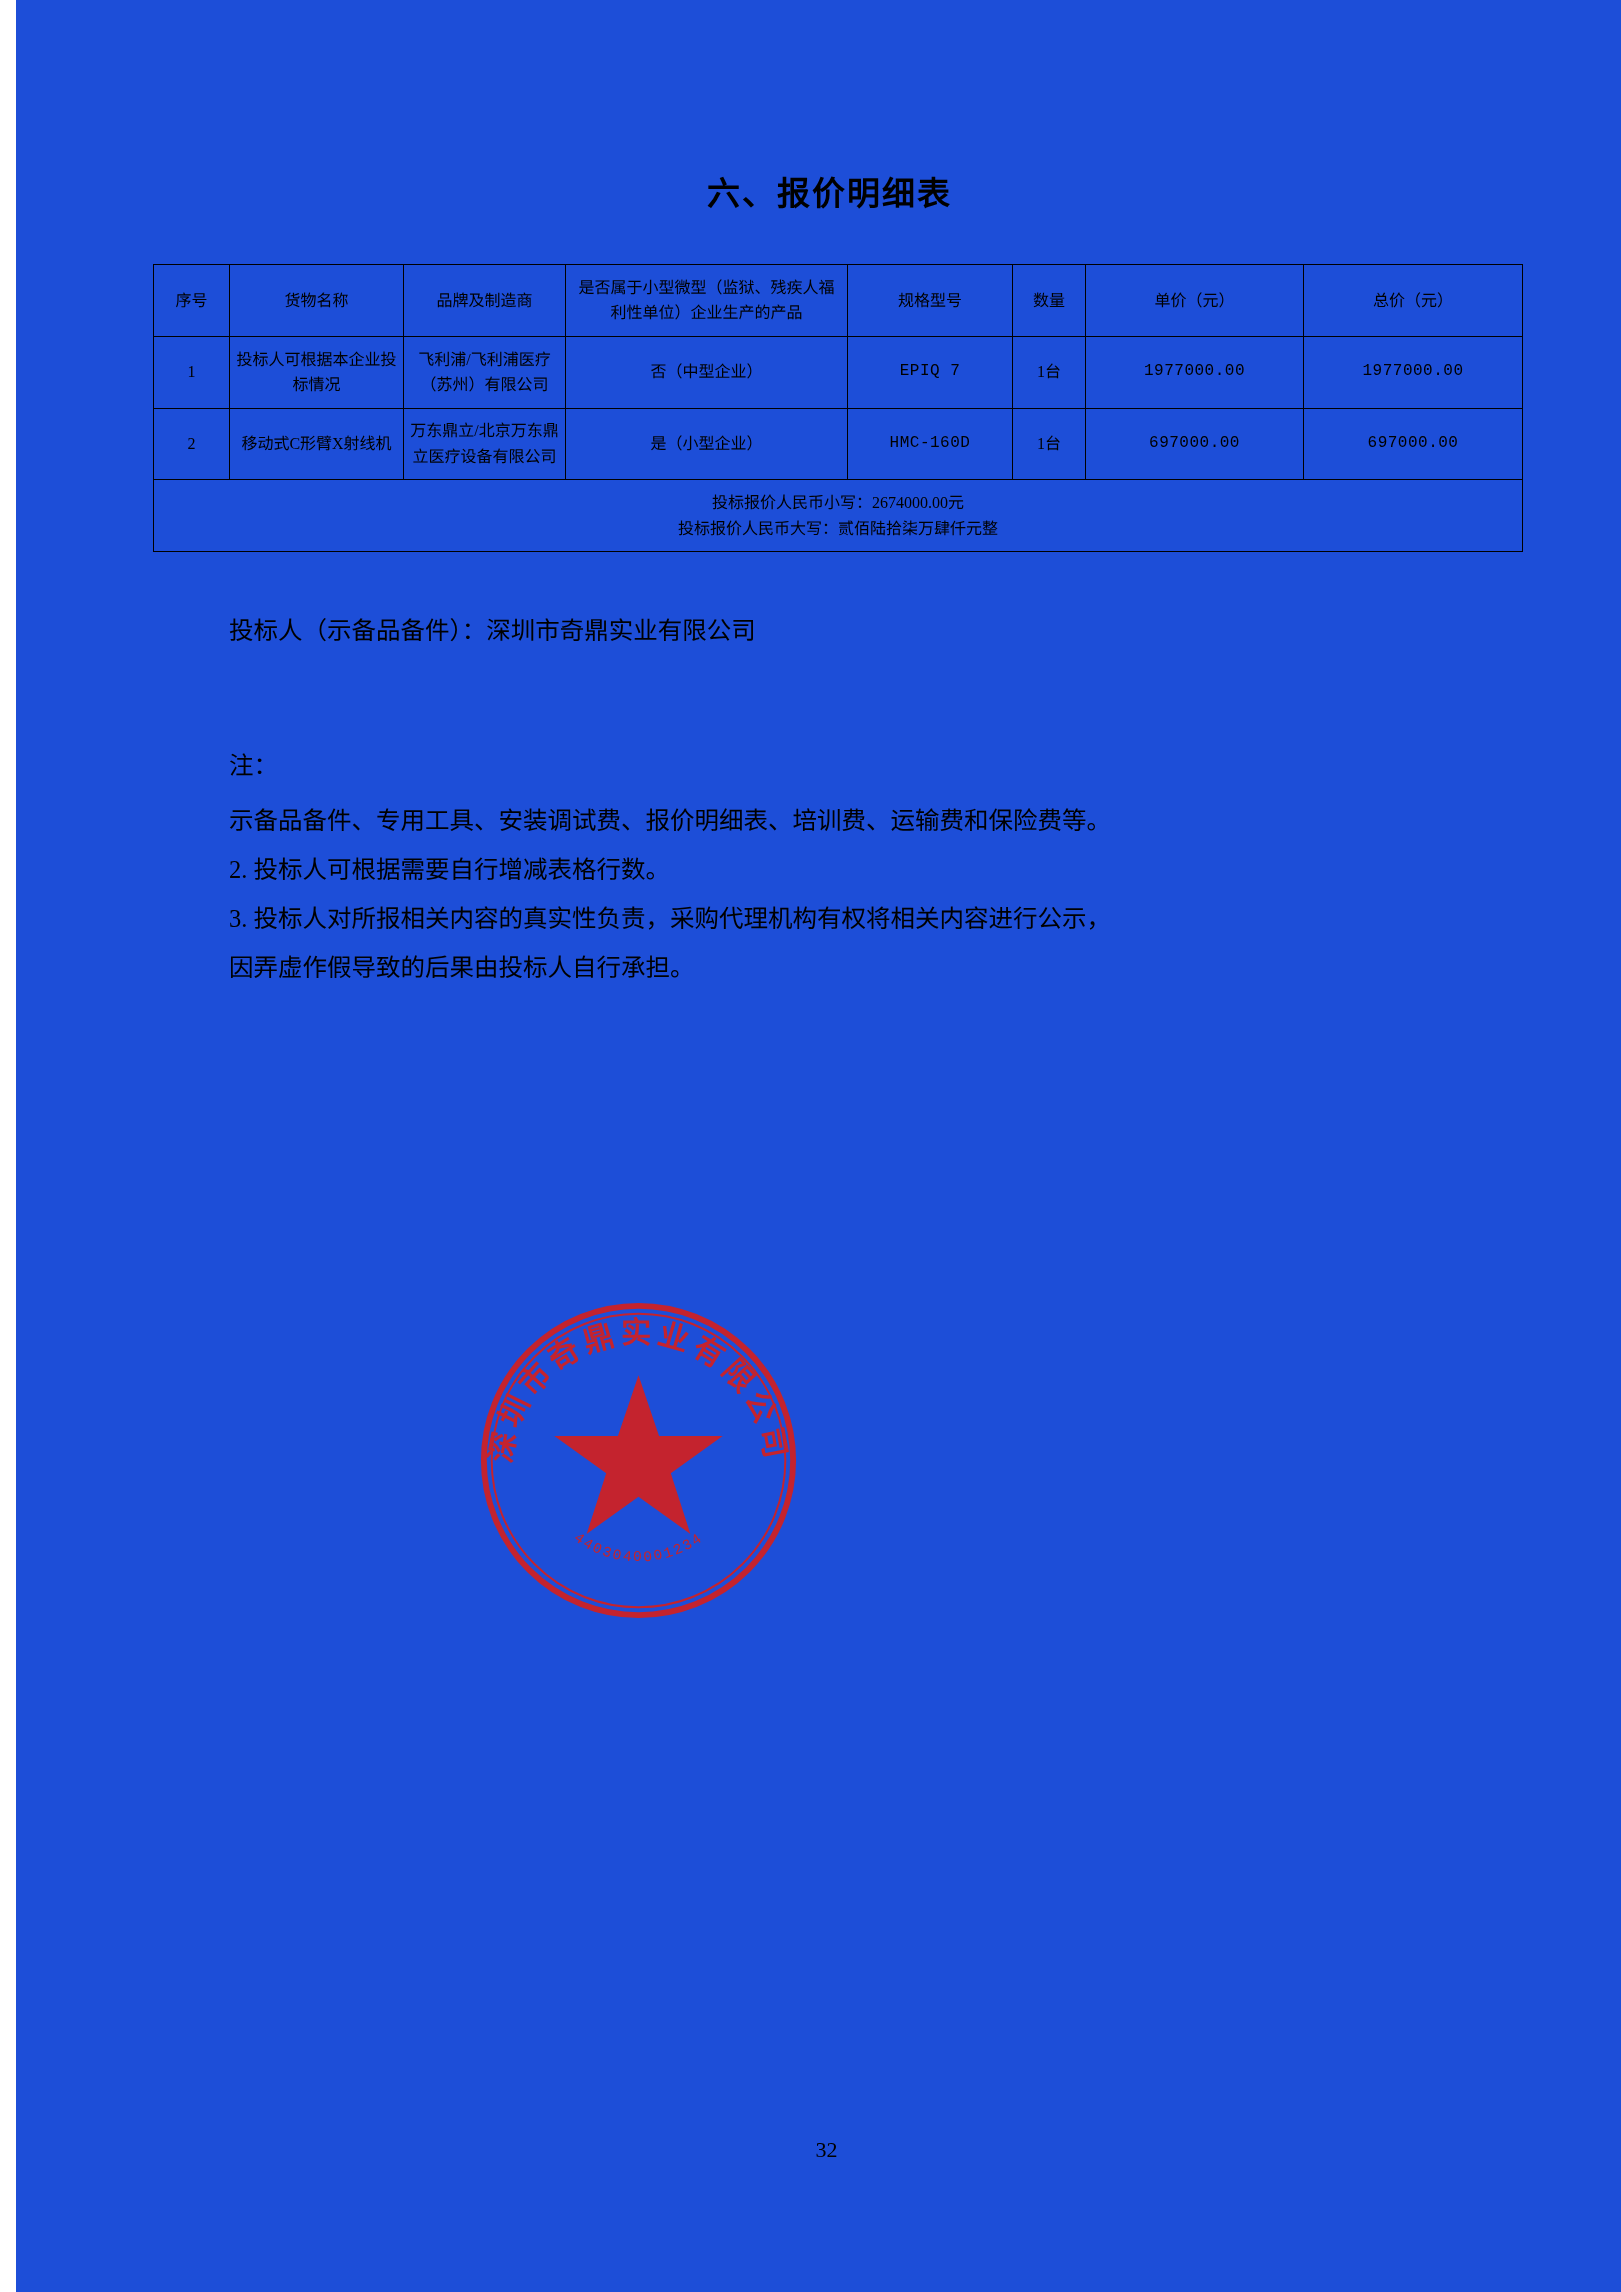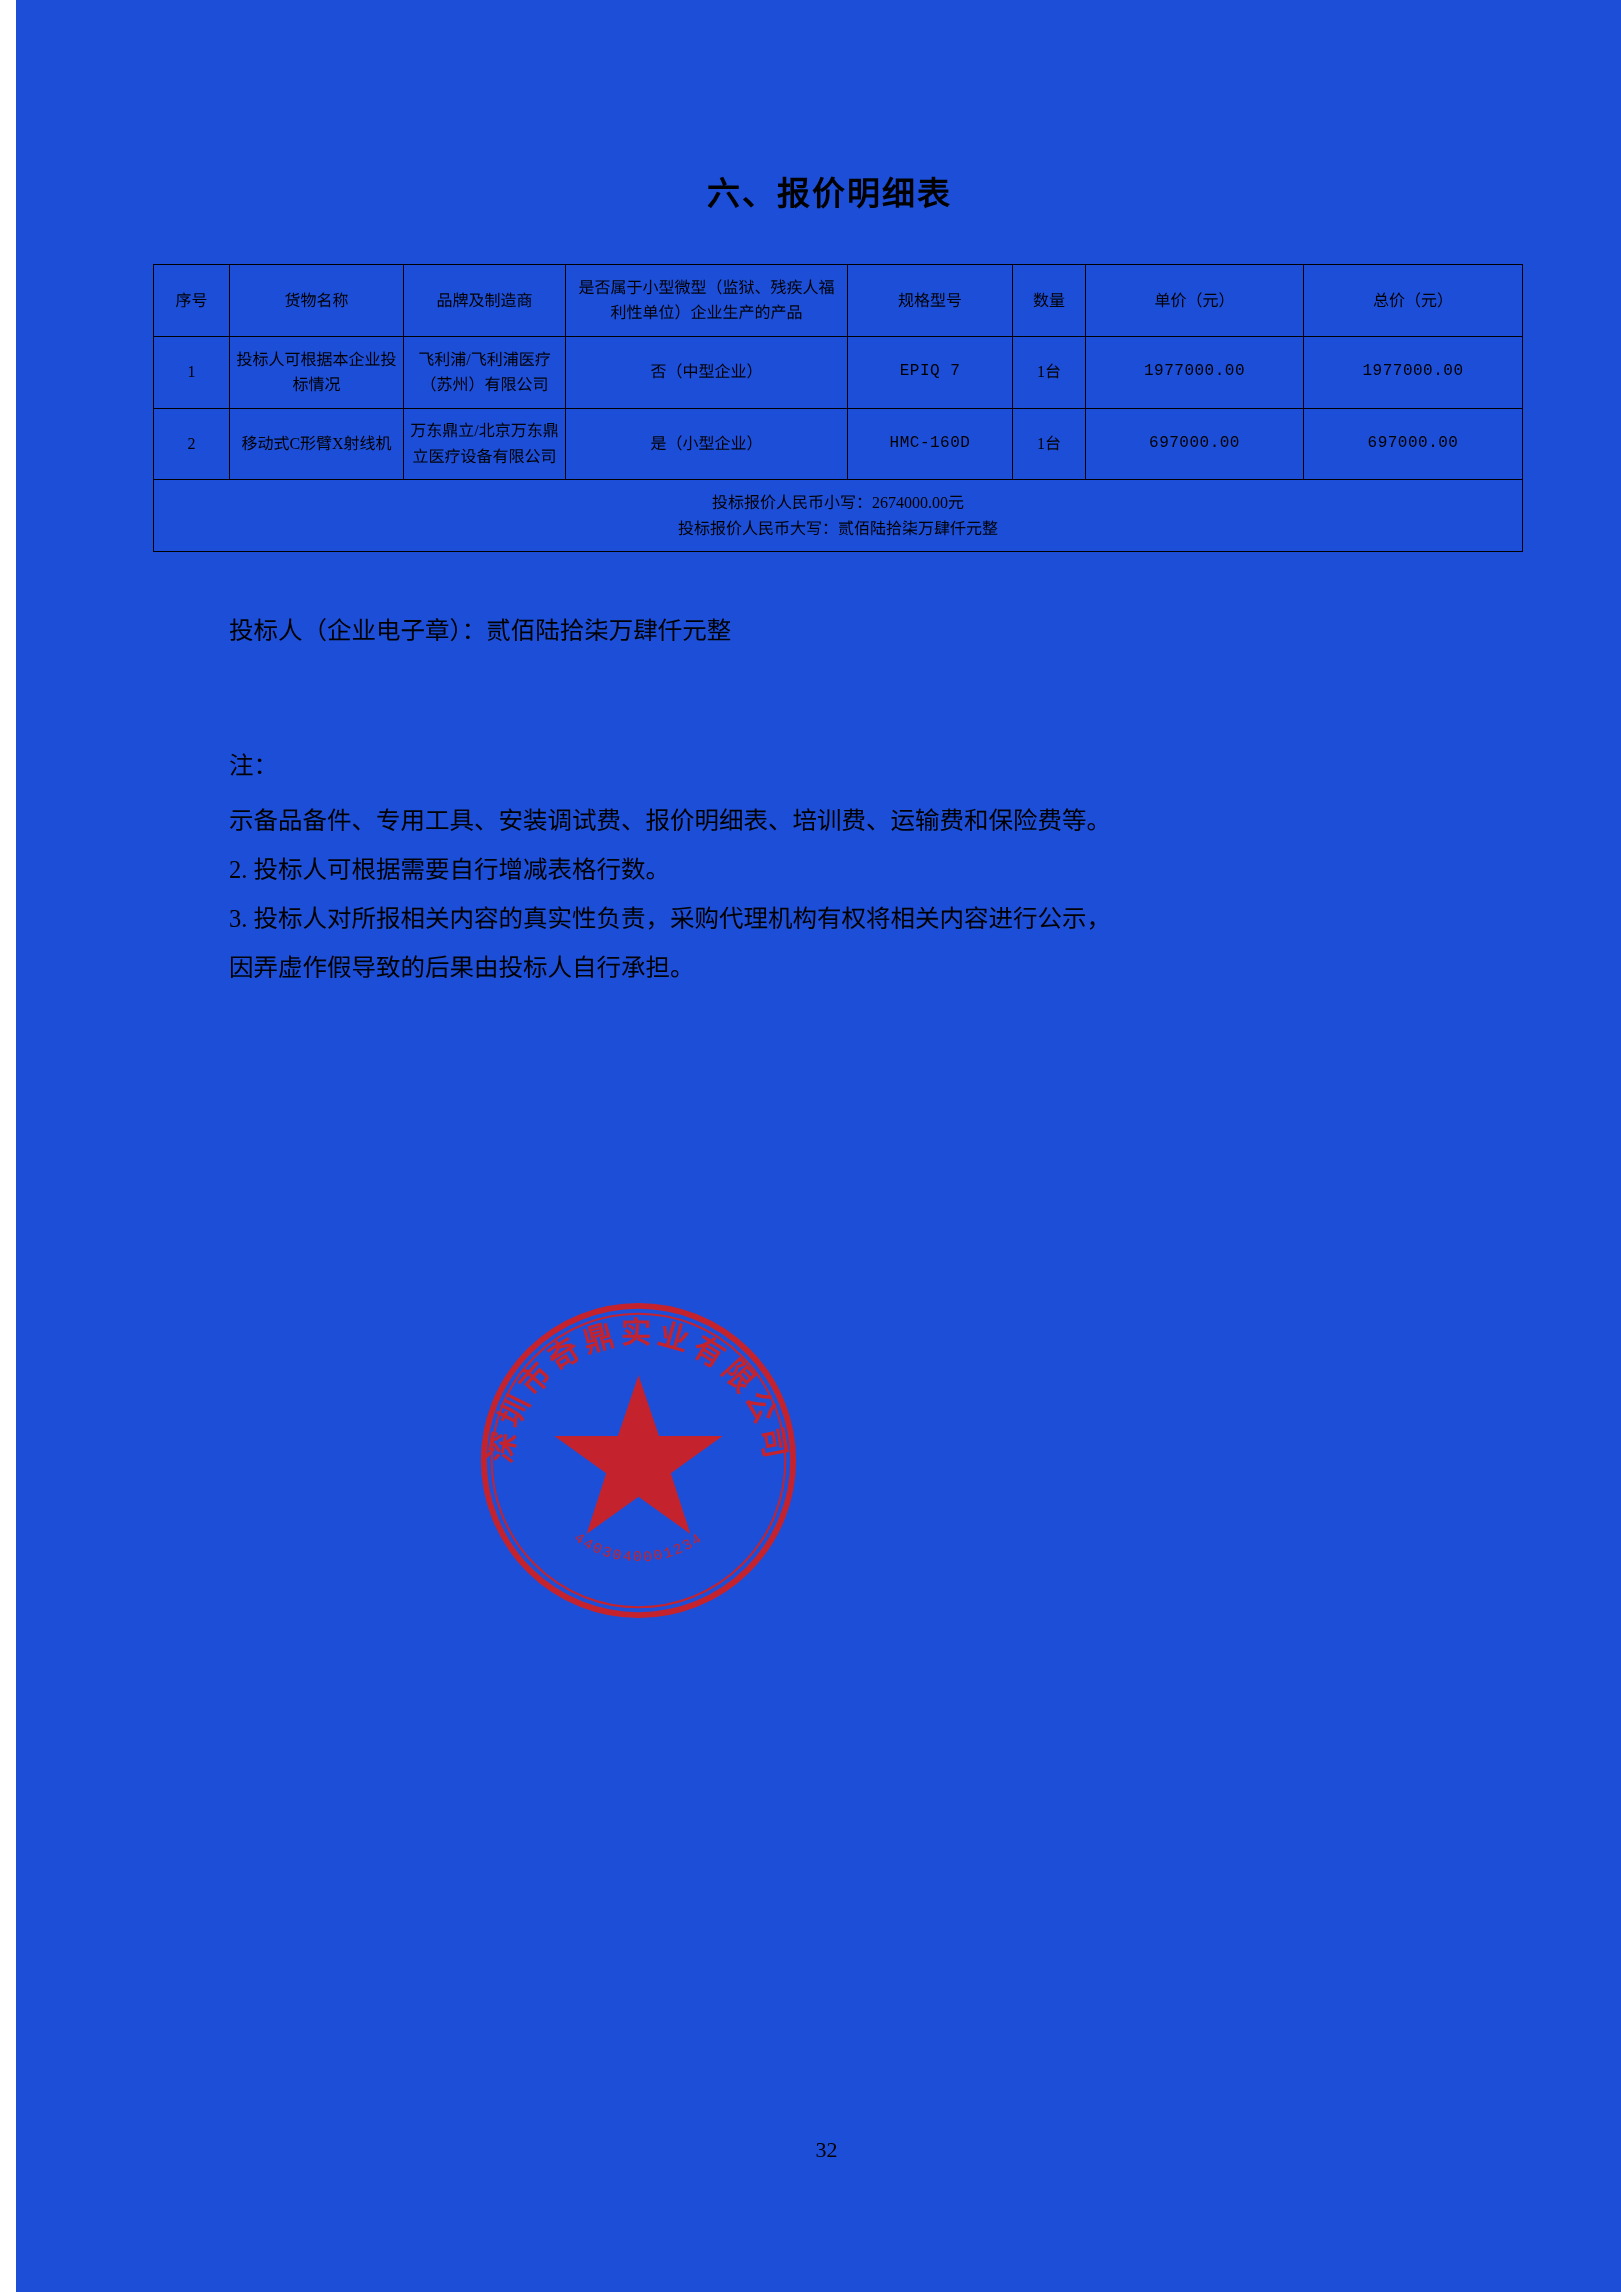--- a/index.html
+++ b/index.html
@@ -173,21 +173,21 @@
 
         <tr>
           <td class="totals-cell" colspan="8">
             <div>投标报价人民币小写：2674000.00元</div>
             <div>投标报价人民币大写：贰佰陆拾柒万肆仟元整</div>
           </td>
         </tr>
       </tbody>
     </table>
 
-    <div class="bidder-line">投标人（企业电子章）：贰佰陆拾柒万肆仟元整</div>
+    <div class="bidder-line">投标人（示备品备件）：深圳市奇鼎实业有限公司</div>
 
     <div class="notes">
       <p class="note-head">注：</p>
       <p>示备品备件、专用工具、安装调试费、报价明细表、培训费、运输费和保险费等。</p>
       <p>2. 投标人可根据需要自行增减表格行数。</p>
       <p>3. 投标人对所报相关内容的真实性负责，采购代理机构有权将相关内容进行公示，</p>
       <p>因弄虚作假导致的后果由投标人自行承担。</p>
     </div>
 
   </div>

